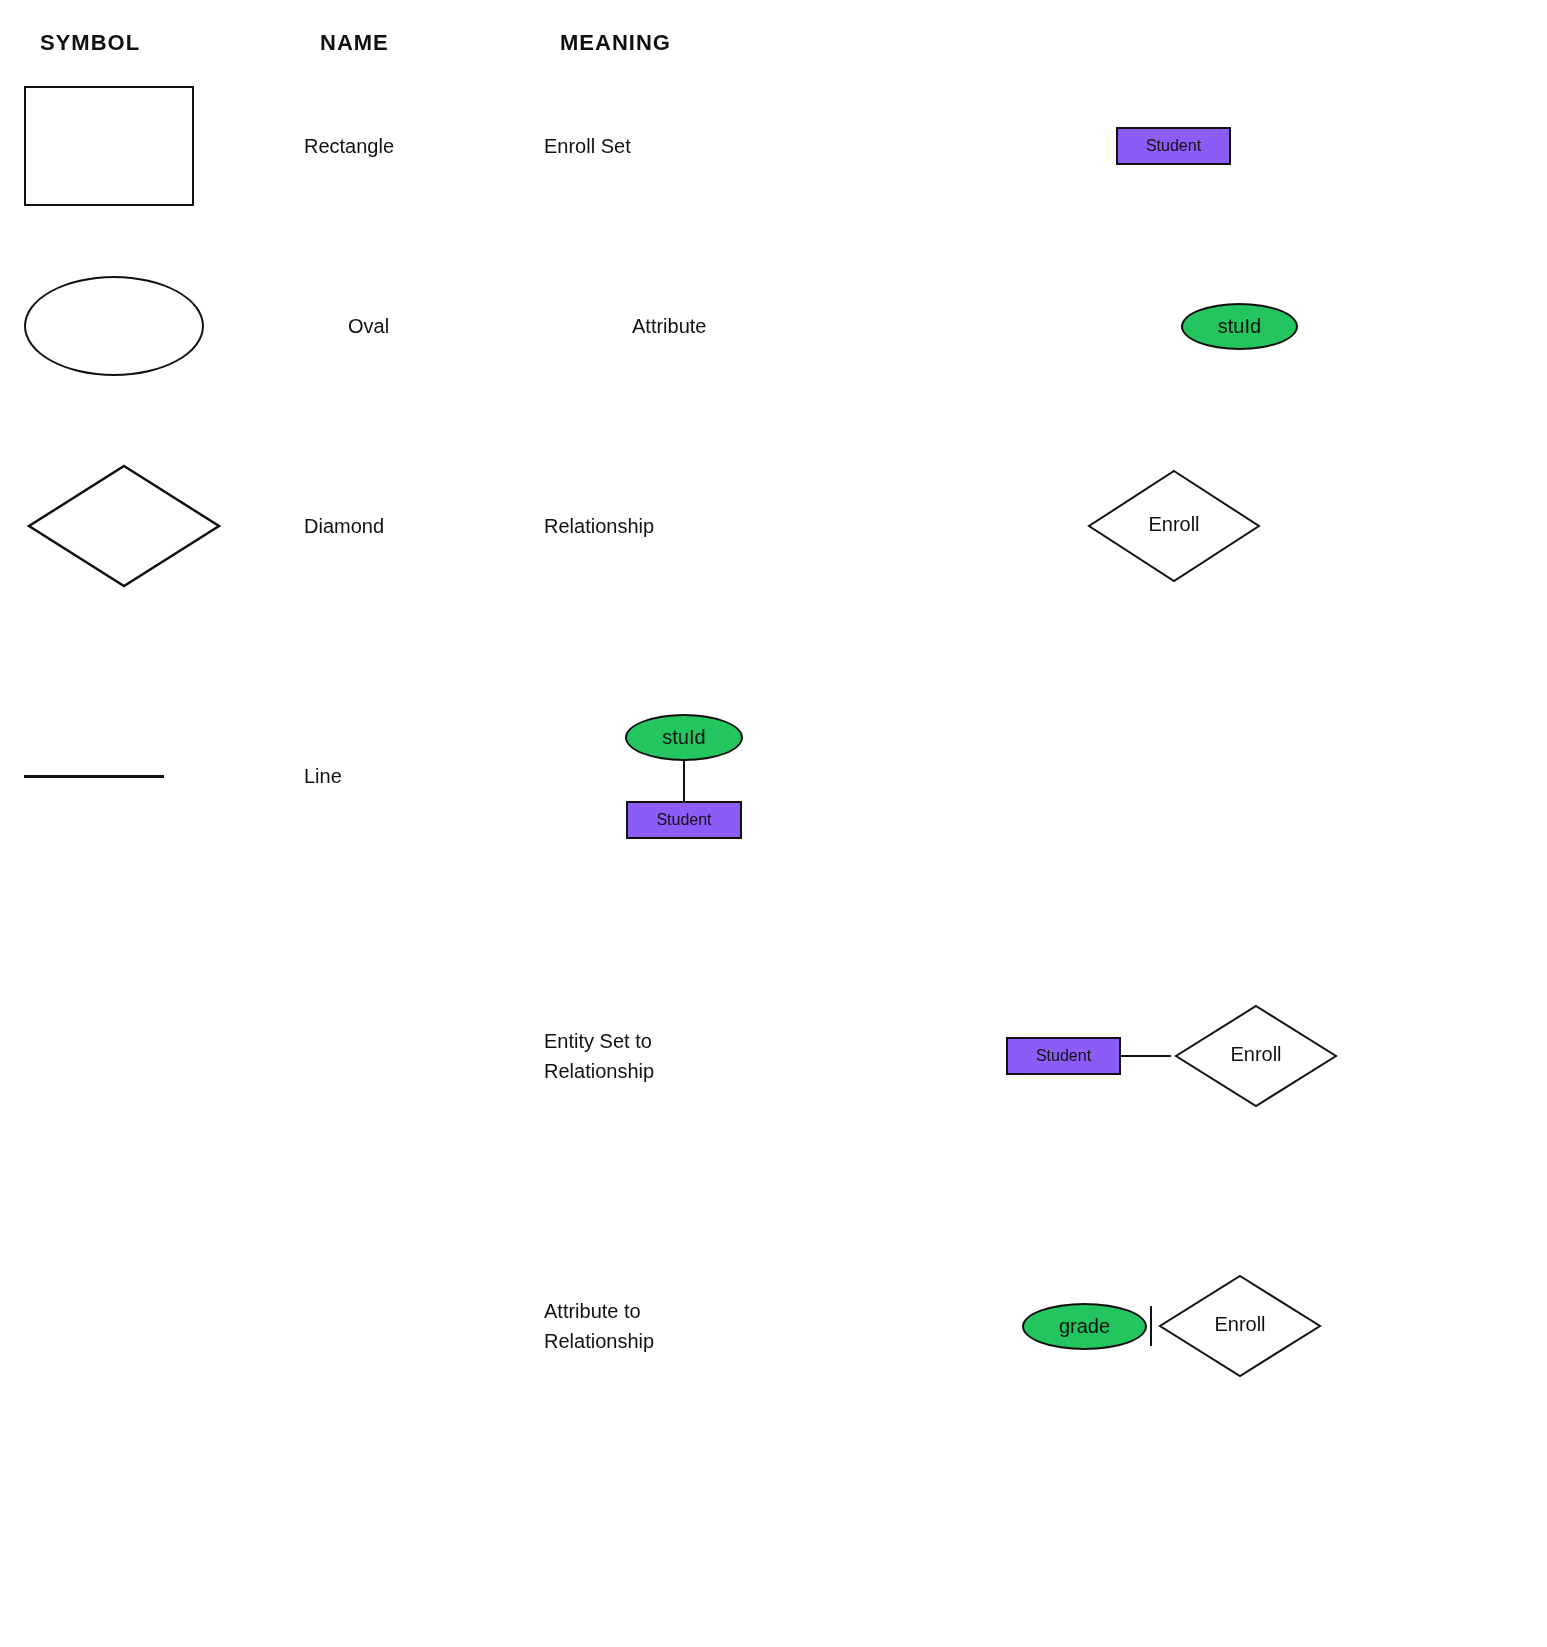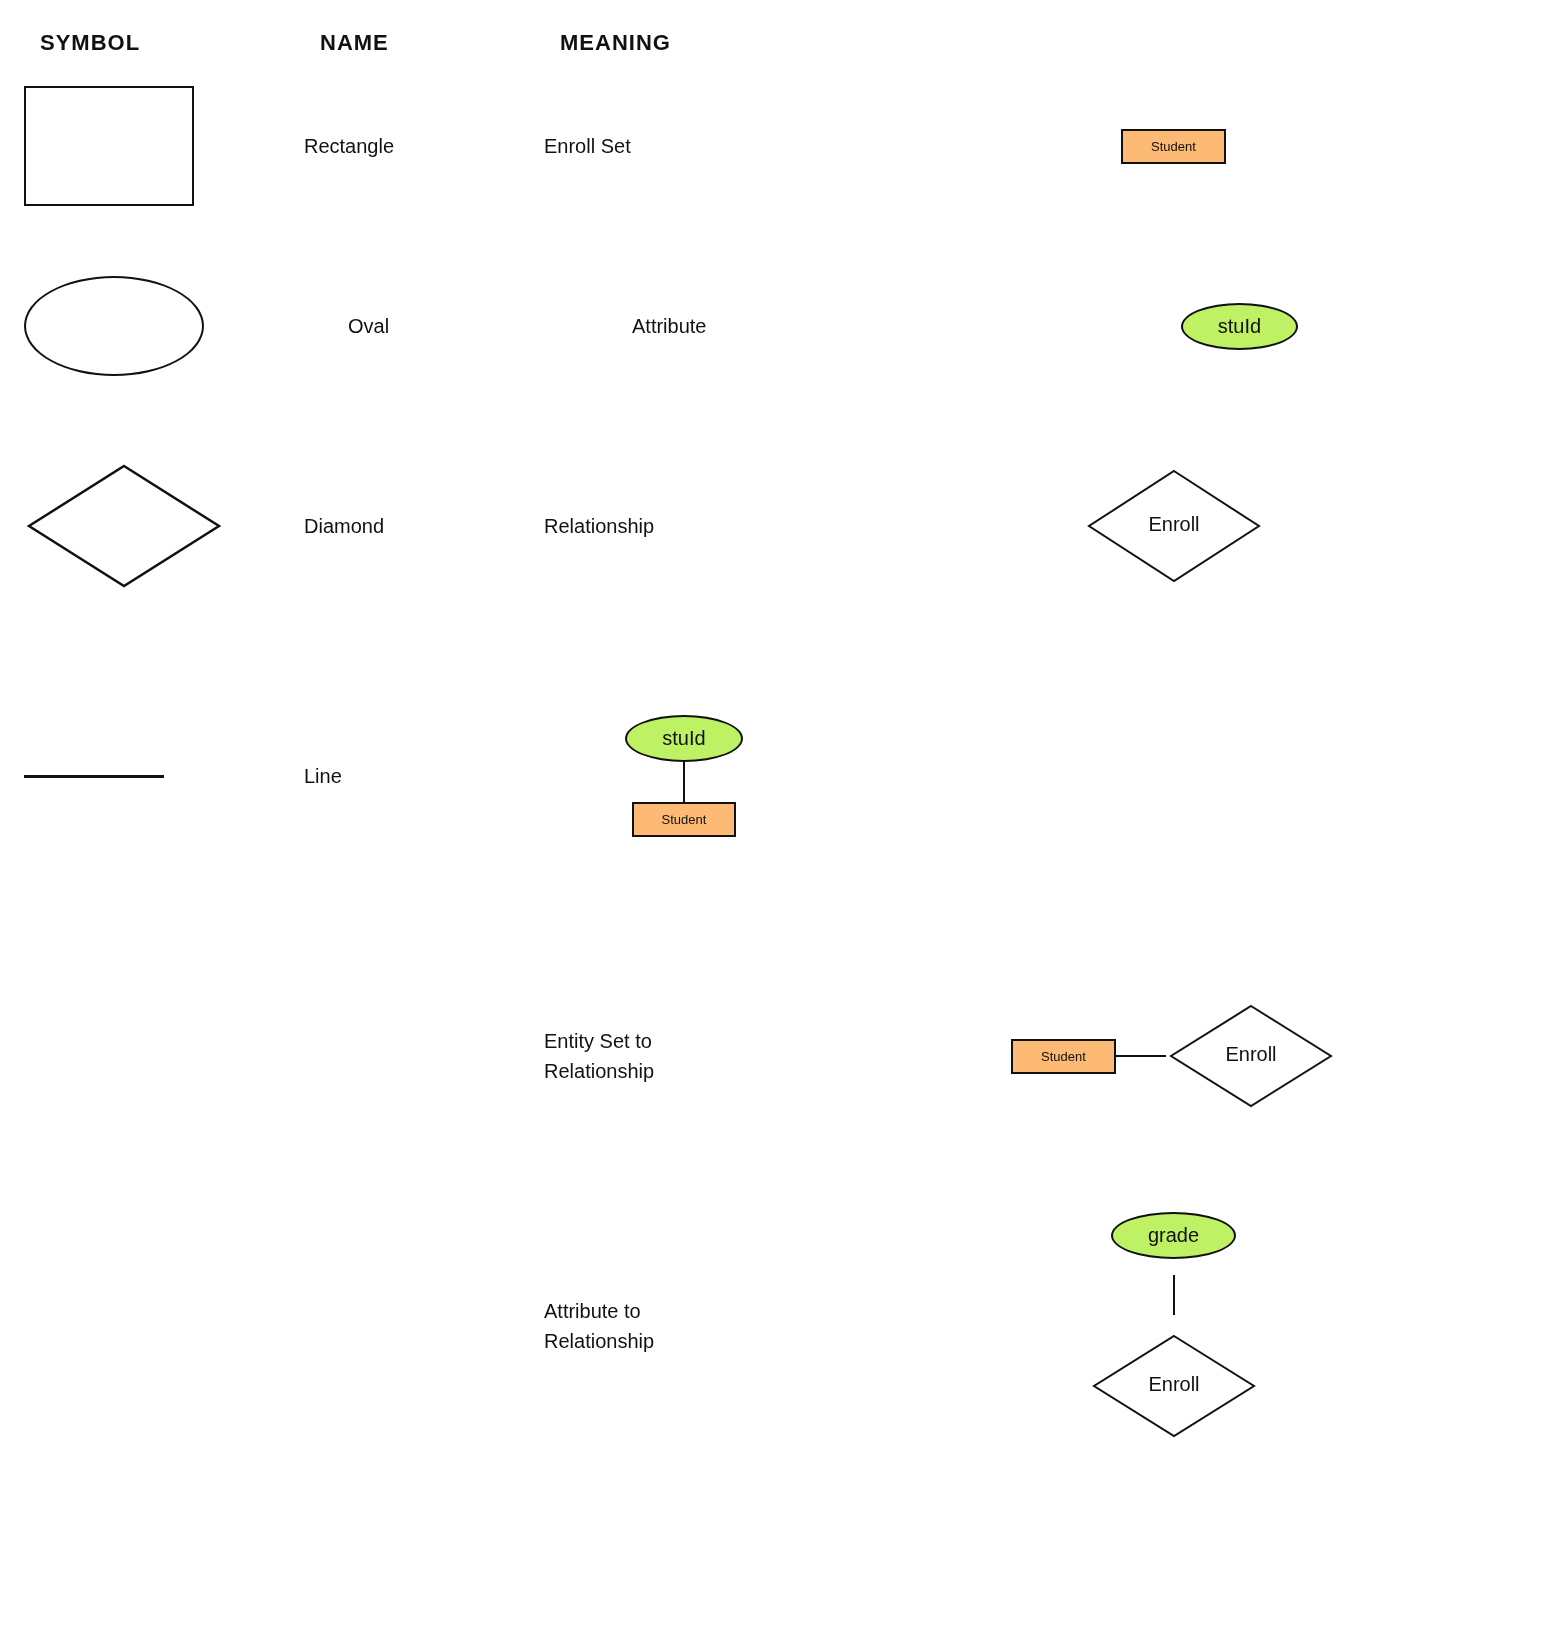--- a/index.html
+++ b/index.html
@@ -84,31 +84,31 @@
     .line-symbol {
       width: 140px;
       height: 3px;
       background: #111;
     }
 
     
     .ex-rect {
       border: 2px solid #111;
       padding: 8px 28px;
-      font-size: 13px;
-      background: #fdba74;
+      font-size: 16px;
+      background: #8b5cf6;
       white-space: nowrap;
     }
 
     .ex-oval {
       border: 2px solid #111;
       border-radius: 50%;
       padding: 10px 35px;
       font-size: 20px;
-      background: #bef264;
+      background: #22c55e;
       white-space: nowrap;
     }
 
     .ex-diamond svg {
       display: block;
     }
 
     
     .link-example {
       display: flex;
@@ -137,23 +137,23 @@
 
     .connector-h {
       width: 50px;
       height: 2px;
       background: #111;
     }
 
     
     .attr-rel-example {
       display: flex;
-      flex-direction: column;
-      align-items: center;
-      gap: 16px;
+      flex-direction: row;
+      align-items: center;
+      gap: 3px;
     }
 
     
     .row-meaning-only {
       display: grid;
       grid-template-columns: 280px 240px 280px 1fr;
       align-items: center;
       min-height: 220px;
     }
 

